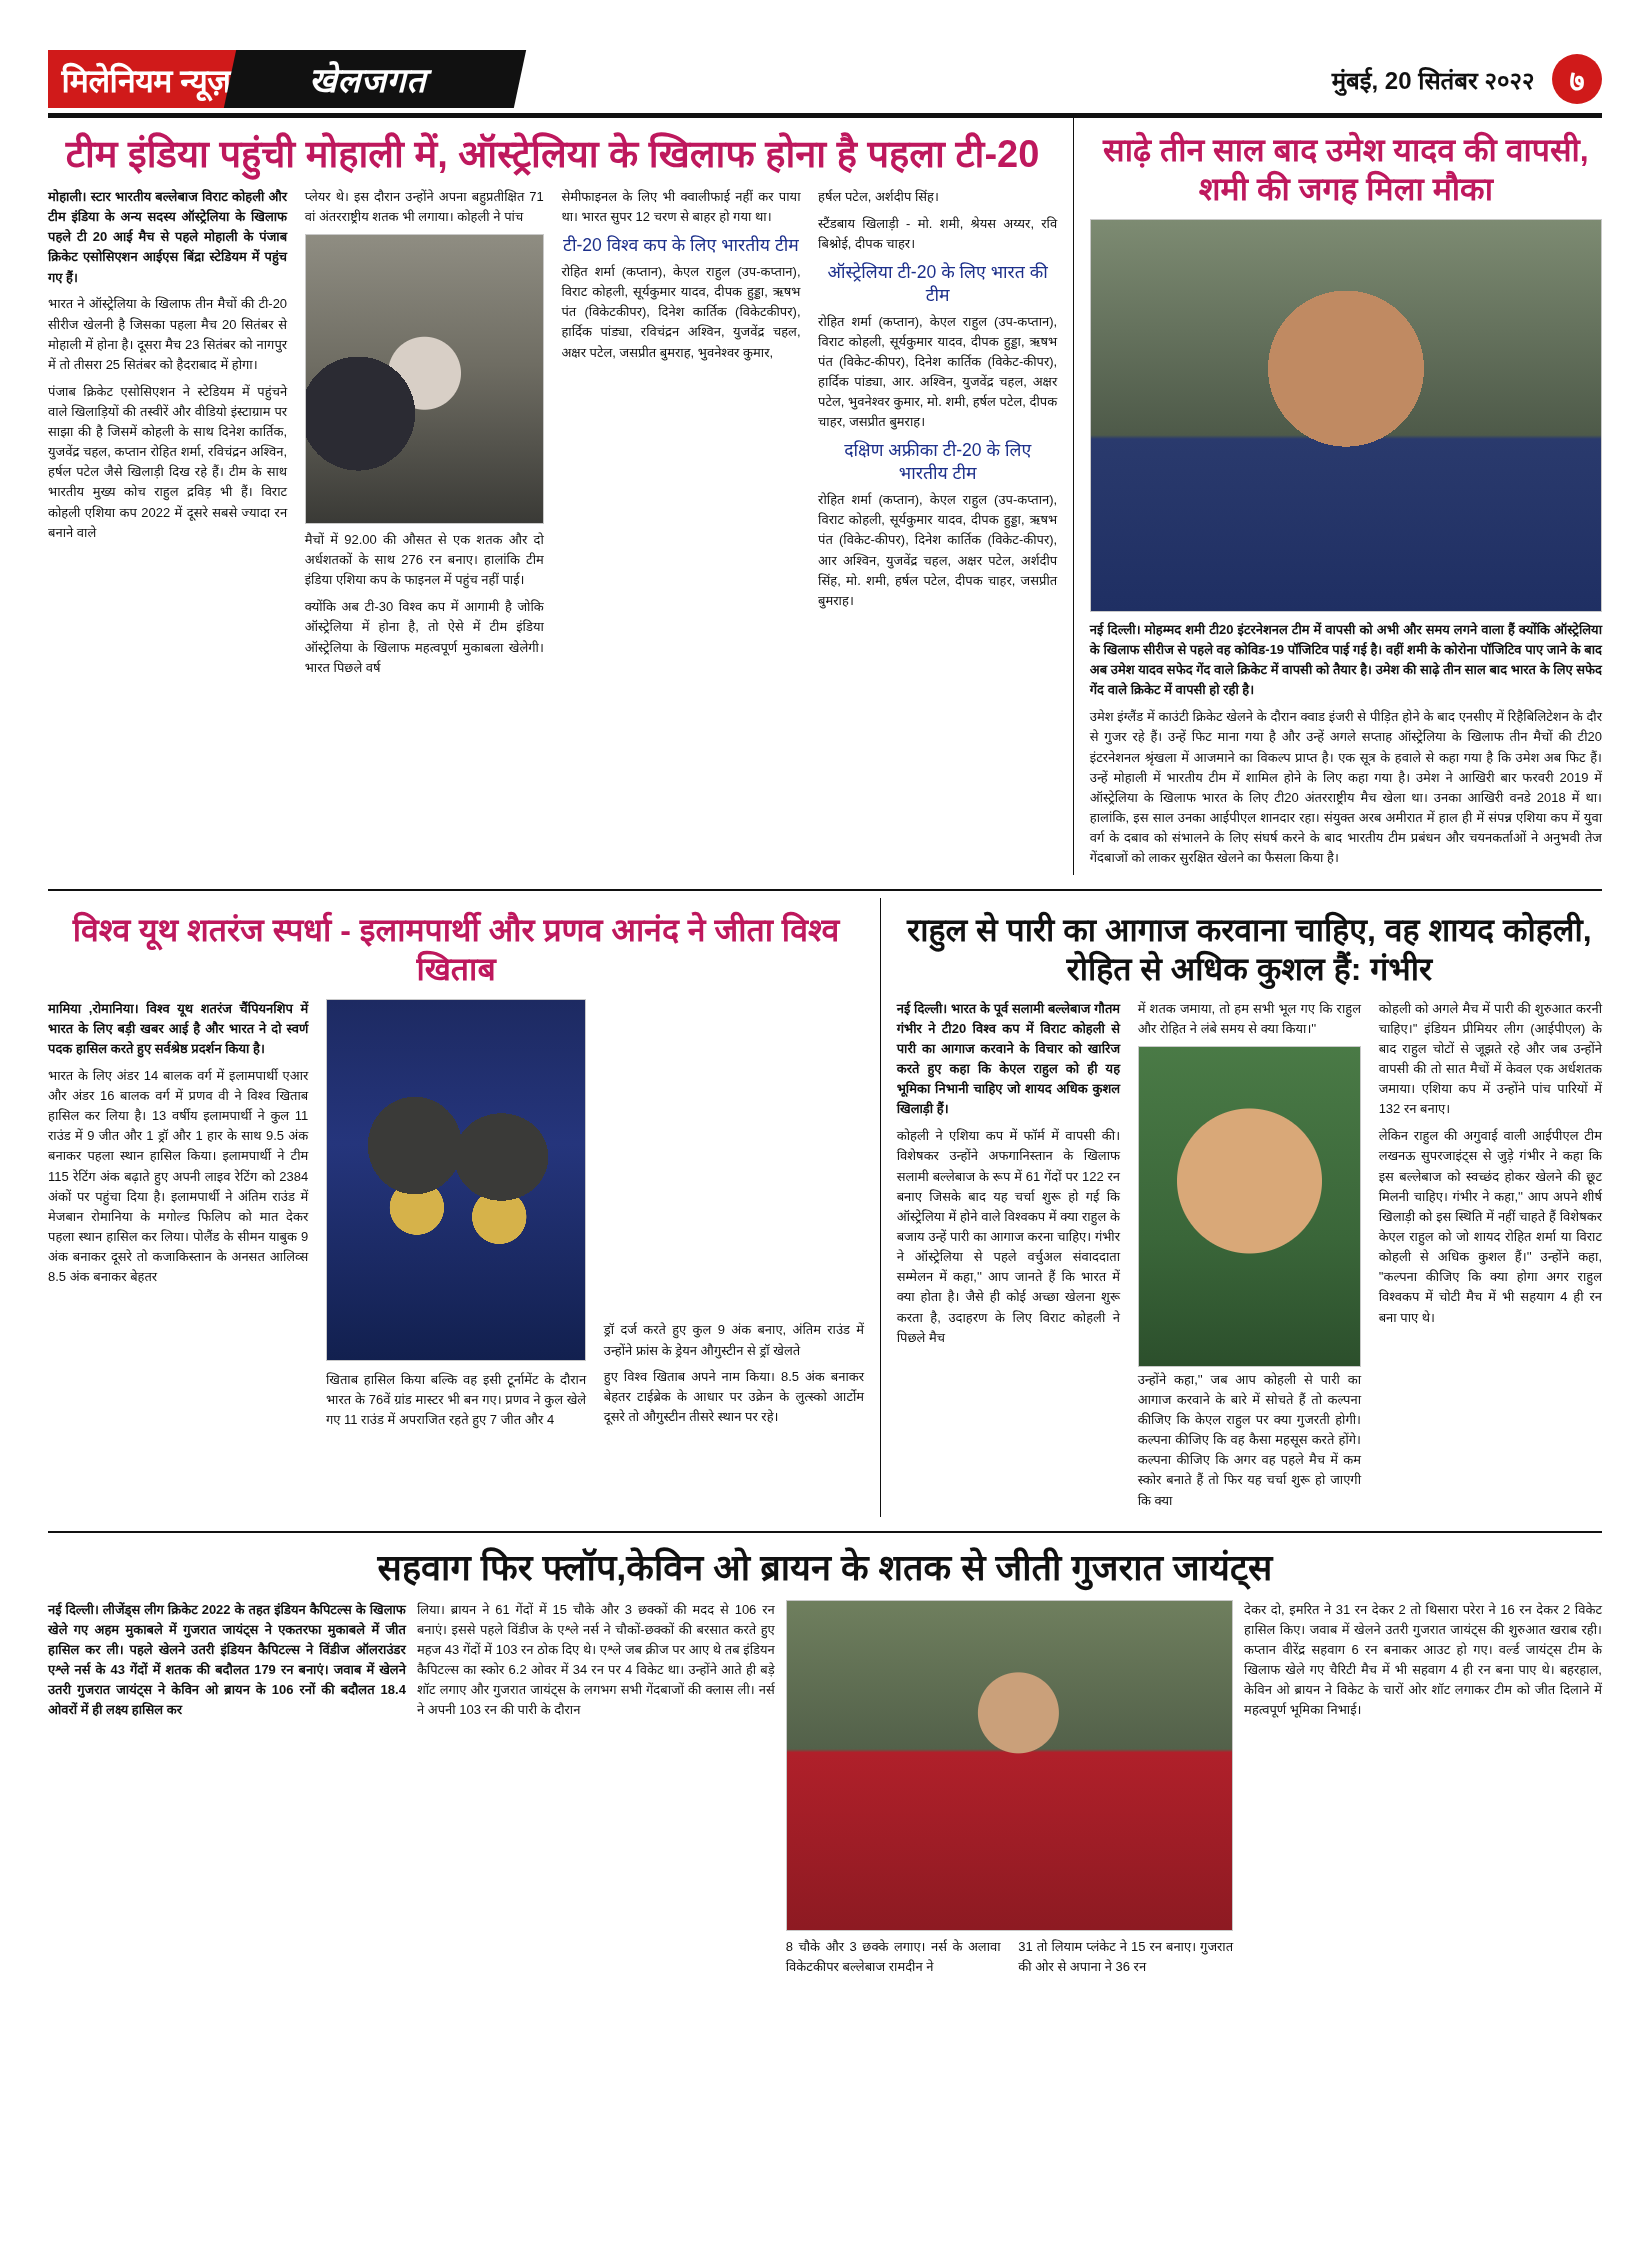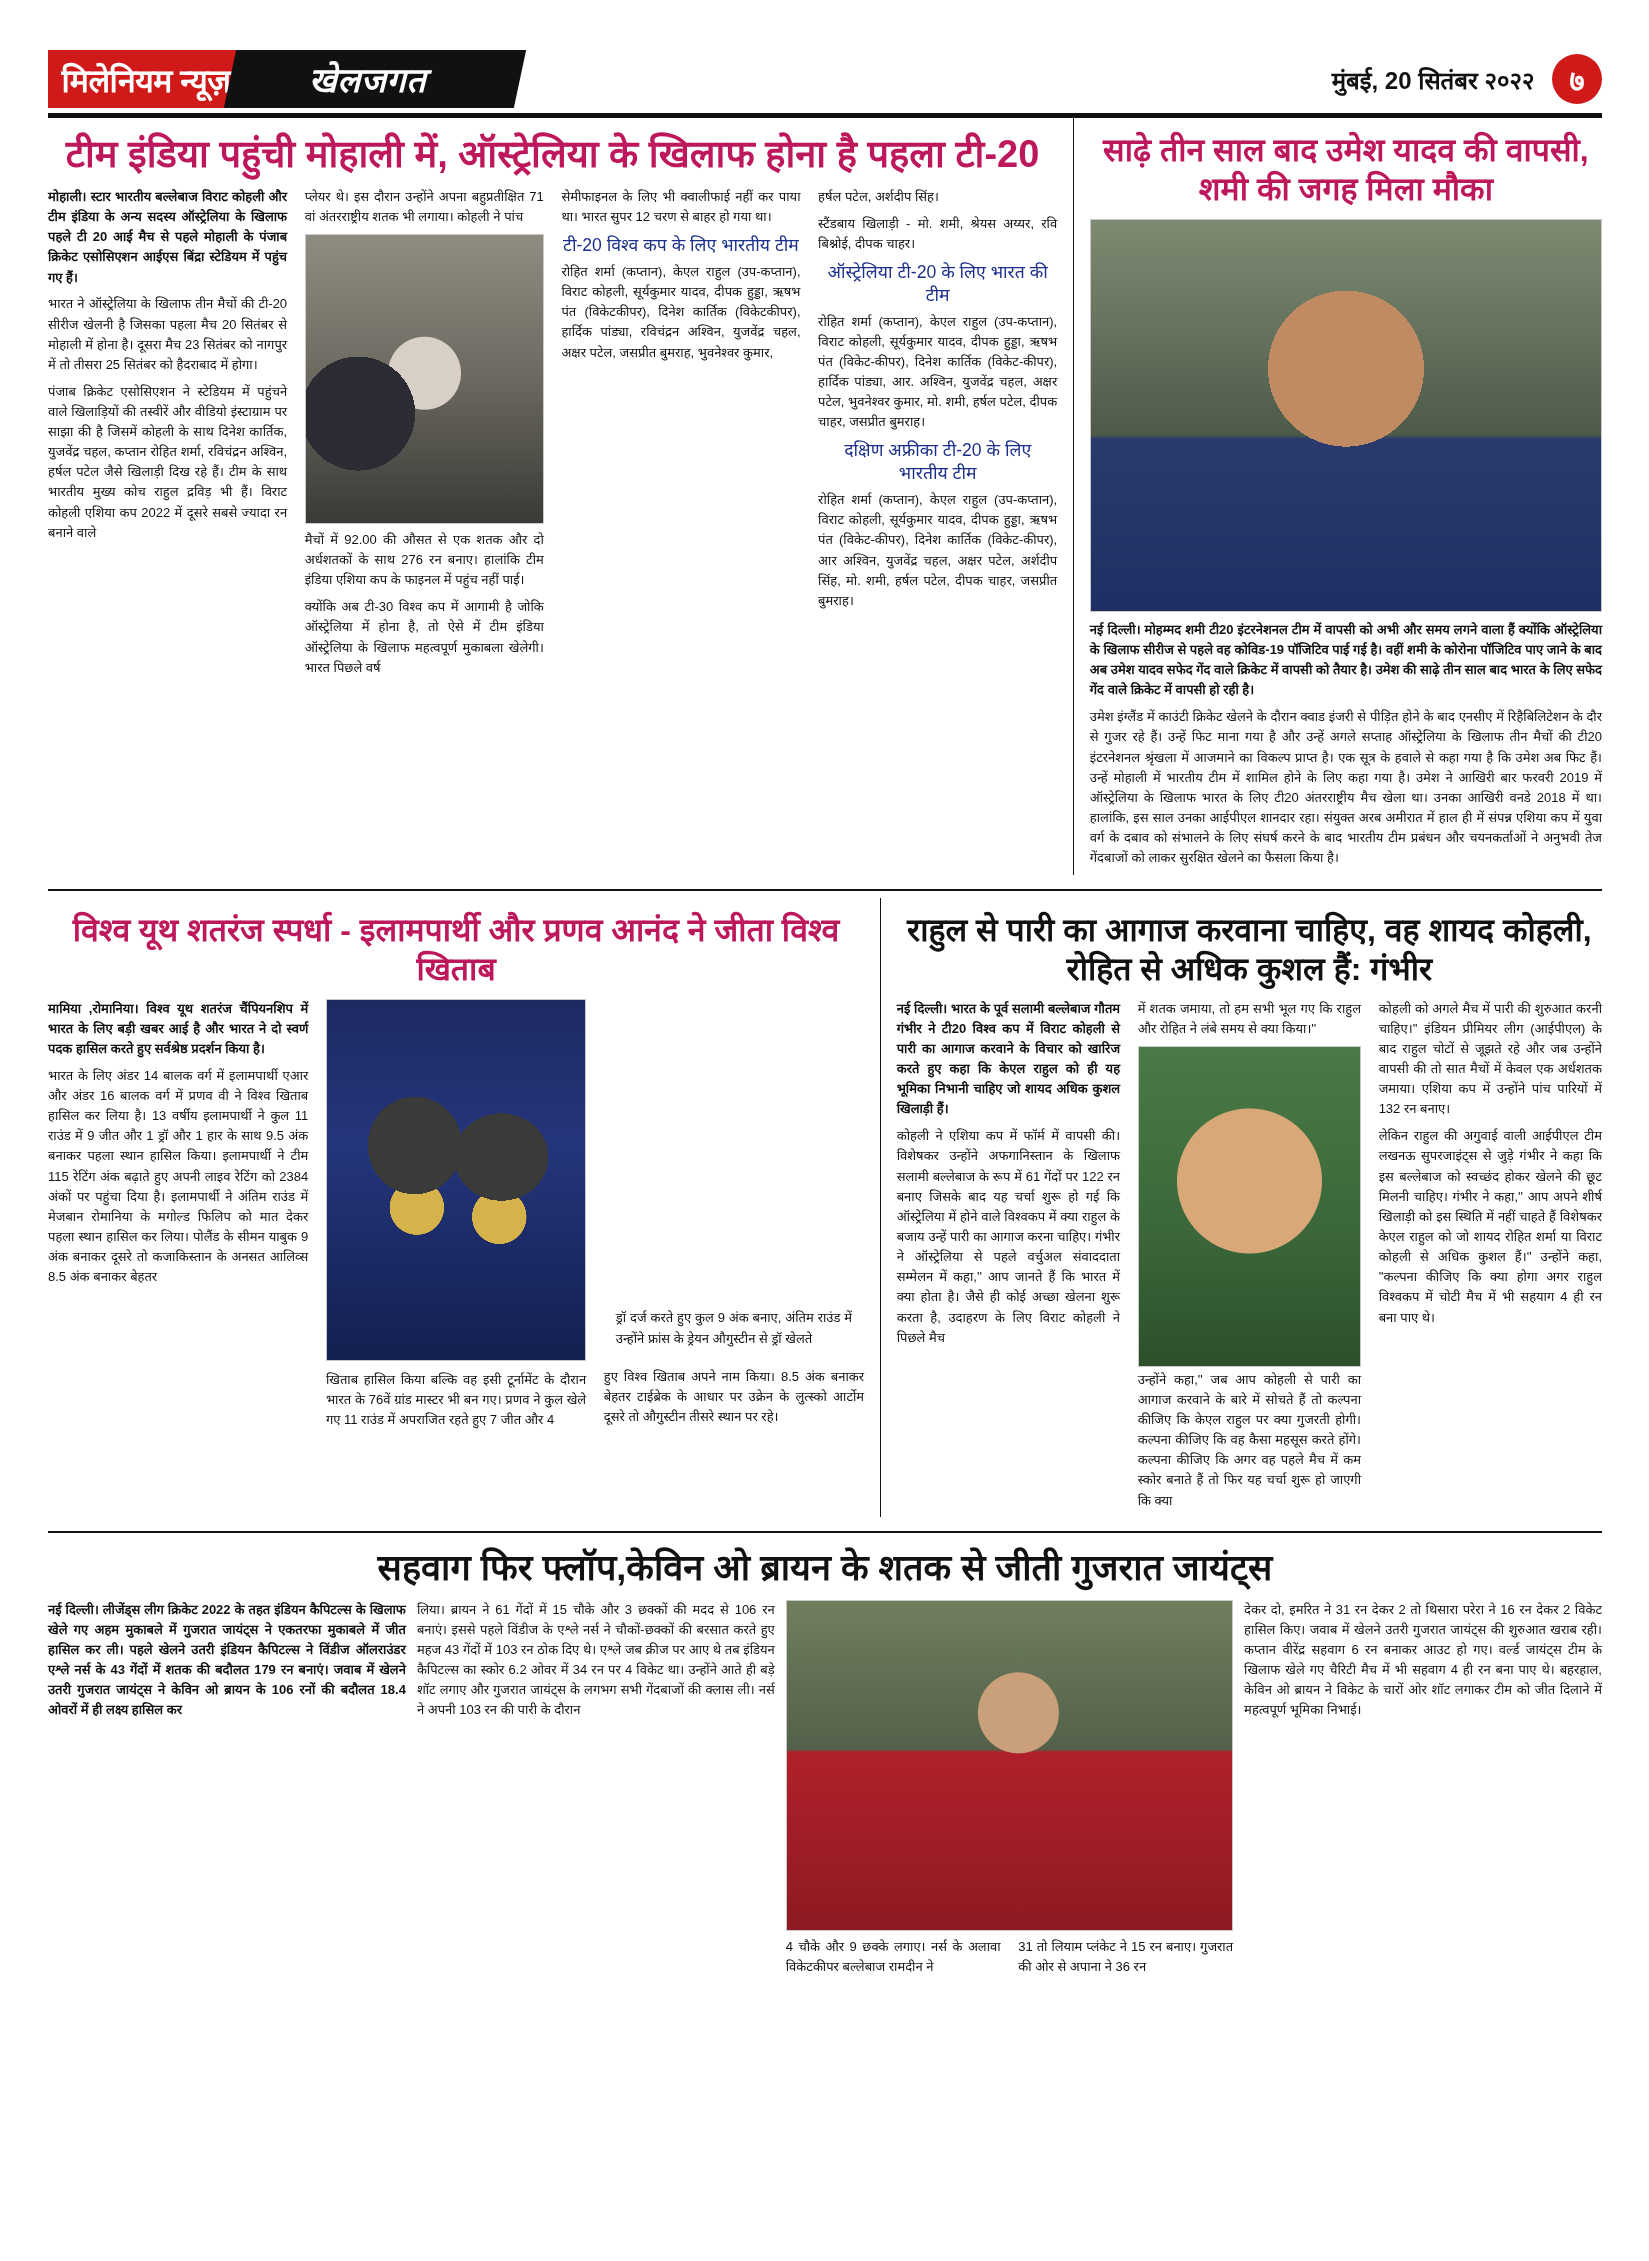--- a/index.html
+++ b/index.html
@@ -278,21 +278,21 @@
           </div>
         </div>
         <div>
           <div class="ph chess photo"></div>
           <div class="body-col" style="margin-top:9px">
             <p>खिताब हासिल किया बल्कि वह इसी टूर्नामेंट के दौरान भारत के 76वें ग्रांड मास्टर भी बन गए। प्रणव ने कुल खेले गए 11 राउंड में अपराजित रहते हुए 7 जीत और 4</p>
           </div>
         </div>
         <div>
           <div class="body-col" style="height:362px;display:flex;align-items:flex-end">
-            <p style="margin:12px">ड्रॉ दर्ज करते हुए कुल 9 अंक बनाए, अंतिम राउंड में उन्होंने फ्रांस के ड्रेयन औगुस्टीन से ड्रॉ खेलते</p>
+            <p style="margin:0">ड्रॉ दर्ज करते हुए कुल 9 अंक बनाए, अंतिम राउंड में उन्होंने फ्रांस के ड्रेयन औगुस्टीन से ड्रॉ खेलते</p>
           </div>
           <div class="body-col" style="margin-top:6.2px">
             <p>हुए विश्व खिताब अपने नाम किया। 8.5 अंक बनाकर बेहतर टाईब्रेक के आधार पर उक्रेन के लुत्स्को आर्टोम दूसरे तो औगुस्टीन तीसरे स्थान पर रहे।</p>
           </div>
         </div>
       </div>
     </div>
 
     <div class="vrule"></div>
 
@@ -335,21 +335,21 @@
         </div>
       </div>
       <div class="bcol">
         <div class="body-col">
           <p>लिया। ब्रायन ने 61 गेंदों में 15 चौके और 3 छक्कों की मदद से 106 रन बनाएं। इससे पहले विंडीज के एश्ले नर्स ने चौकों-छक्कों की बरसात करते हुए महज 43 गेंदों में 103 रन ठोक दिए थे। एश्ले जब क्रीज पर आए थे तब इंडियन कैपिटल्स का स्कोर 6.2 ओवर में 34 रन पर 4 विकेट था। उन्होंने आते ही बड़े शॉट लगाए और गुजरात जायंट्स के लगभग सभी गेंदबाजों की क्लास ली। नर्स ने अपनी 103 रन की पारी के दौरान</p>
         </div>
       </div>
       <div class="bcol wide">
         <div class="ph cricket photo"></div>
         <div class="body-col" style="margin-top:6.2px;display:flex;gap:17.6px">
-          <p style="flex:1 1 0">4 चौके और 9 छक्के लगाए। नर्स के अलावा विकेटकीपर बल्लेबाज रामदीन ने</p>
+          <p style="flex:1 1 0">8 चौके और 3 छक्के लगाए। नर्स के अलावा विकेटकीपर बल्लेबाज रामदीन ने</p>
           <p style="flex:1 1 0">31 तो लियाम प्लंकेट ने 15 रन बनाए। गुजरात की ओर से अपाना ने 36 रन</p>
         </div>
       </div>
       <div class="bcol">
         <div class="body-col">
           <p>देकर दो, इमरित ने 31 रन देकर 2 तो थिसारा परेरा ने 16 रन देकर 2 विकेट हासिल किए। जवाब में खेलने उतरी गुजरात जायंट्स की शुरुआत खराब रही। कप्तान वीरेंद्र सहवाग 6 रन बनाकर आउट हो गए। वर्ल्ड जायंट्स टीम के खिलाफ खेले गए चैरिटी मैच में भी सहवाग 4 ही रन बना पाए थे। बहरहाल, केविन ओ ब्रायन ने विकेट के चारों ओर शॉट लगाकर टीम को जीत दिलाने में महत्वपूर्ण भूमिका निभाई।</p>
         </div>
       </div>
     </div>
   </div>

